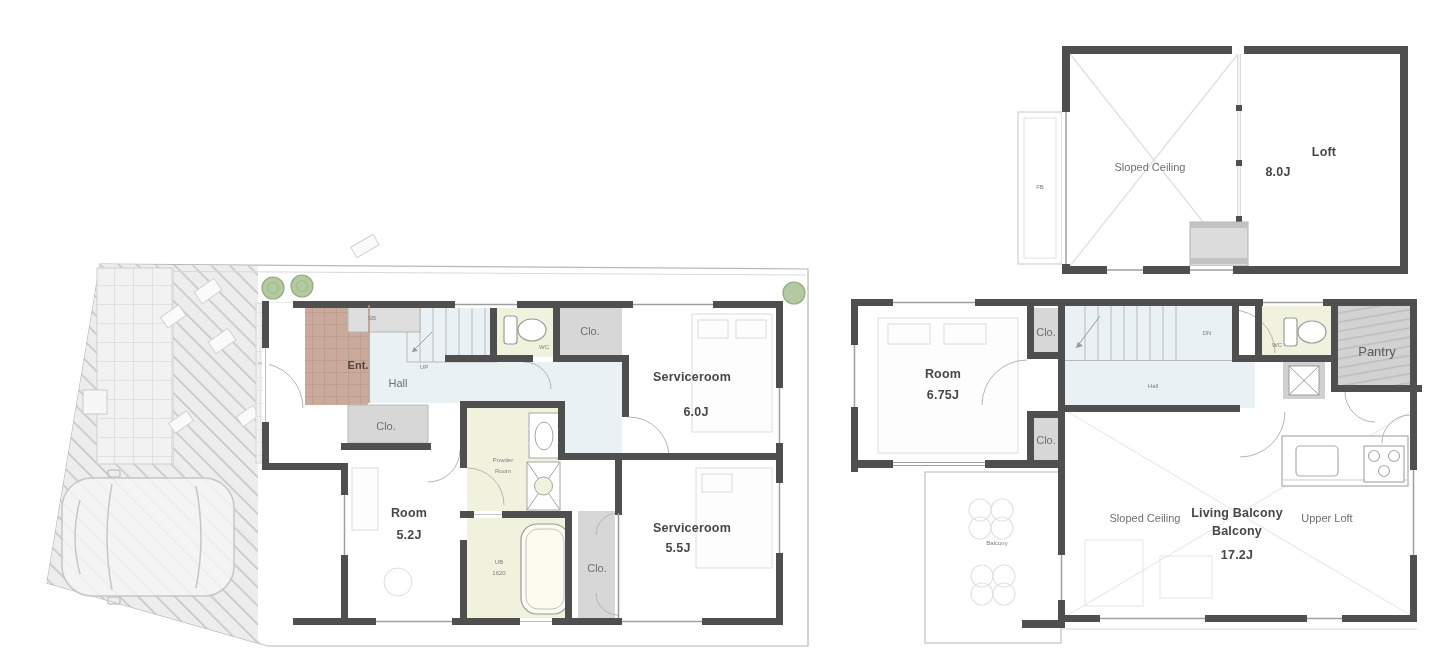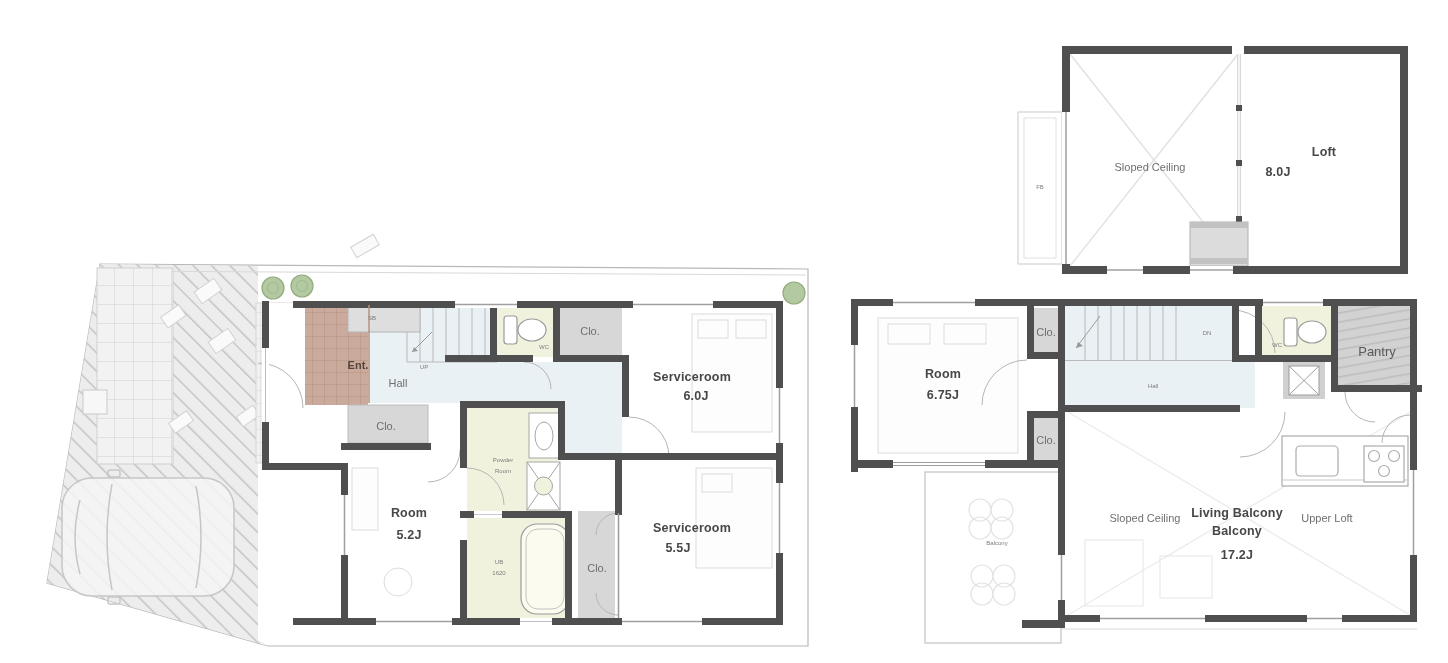--- a/index.html
+++ b/index.html
@@ -373,21 +373,21 @@
 
 <div class="lbl ent" style="left:336px;top:365px">Ent.</div>
 <div class="lbl sm" style="left:398px;top:383px">Hall</div>
 <div class="lbl xs" style="left:424px;top:367px">UP</div>
 <div class="lbl xs" style="left:372px;top:318px">SB</div>
 <div class="lbl xs" style="left:544px;top:347px">WC</div>
 <div class="lbl sm" style="left:590px;top:331px">Clo.</div>
 <div class="lbl sm" style="left:386px;top:426px">Clo.</div>
 <div class="lbl sm" style="left:597px;top:568px">Clo.</div>
 <div class="lbl big" style="left:692px;top:377px">Serviceroom</div>
-<div class="lbl big" style="left:696px;top:396px">6.0J</div>
+<div class="lbl big" style="left:696px;top:412px">6.0J</div>
 <div class="lbl big" style="left:692px;top:528px">Serviceroom</div>
 <div class="lbl big" style="left:678px;top:548px">5.5J</div>
 <div class="lbl big" style="left:409px;top:513px">Room</div>
 <div class="lbl big" style="left:409px;top:535px">5.2J</div>
 <div class="lbl xs" style="left:503px;top:460px">Powder</div>
 <div class="lbl xs" style="left:503px;top:471px">Room</div>
 <div class="lbl xs" style="left:499px;top:562px">UB</div>
 <div class="lbl xs" style="left:499px;top:573px">1620</div>
 
 <div class="lbl big" style="left:943px;top:374px">Room</div>

